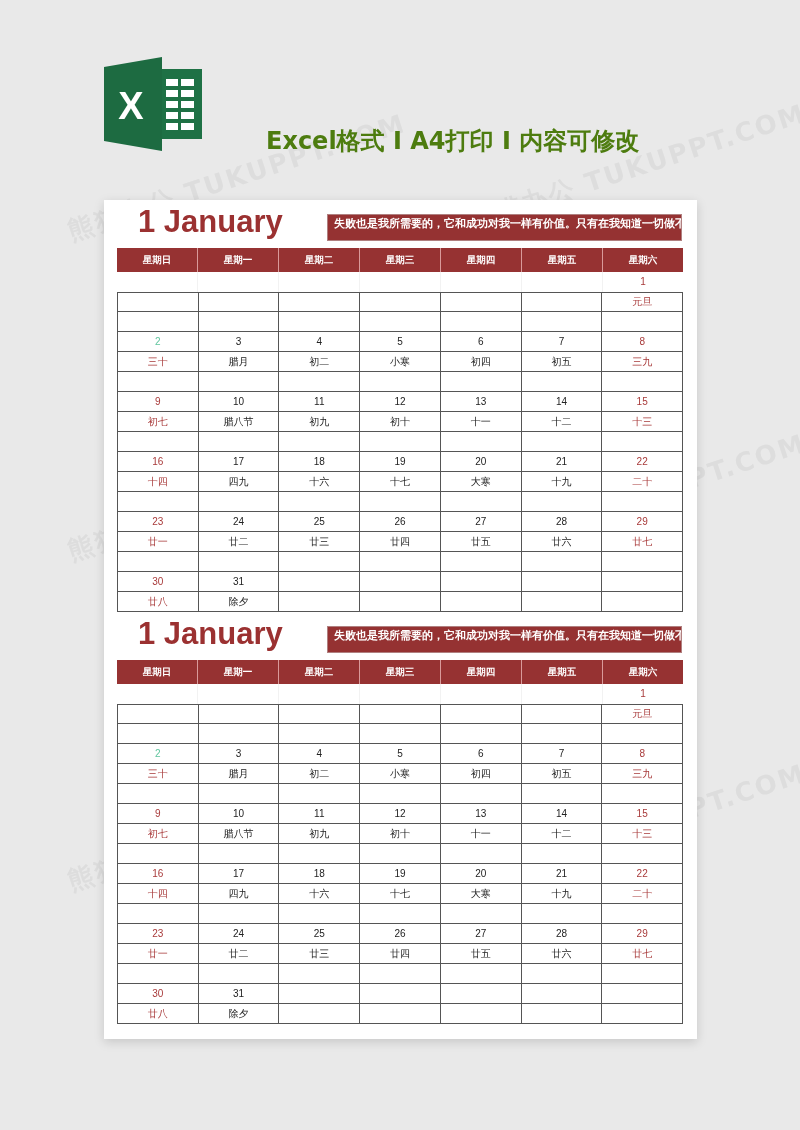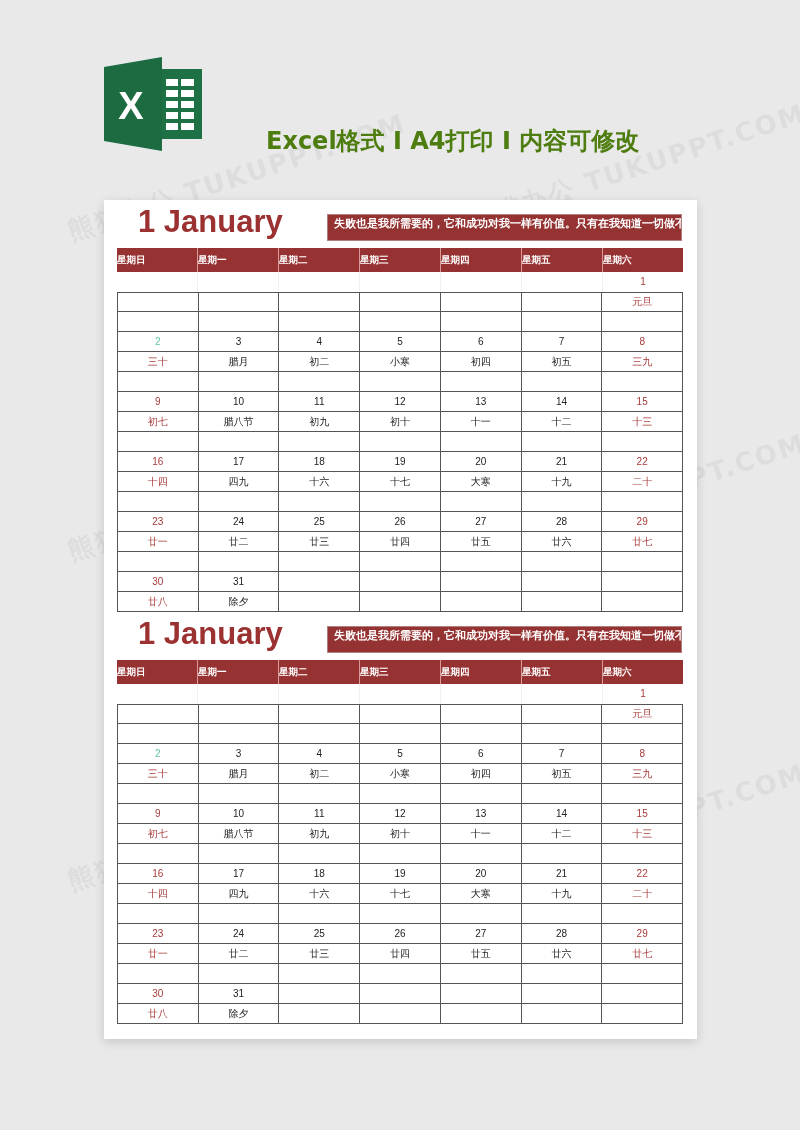--- a/index.html
+++ b/index.html
@@ -7,21 +7,21 @@
   .wm{position:absolute;color:rgba(0,0,0,0.05);font-size:26px;font-weight:bold;transform:rotate(-18deg);white-space:nowrap;pointer-events:none;letter-spacing:2px;}
   .hero{position:absolute;left:0;top:0;width:800px;height:190px;}
   .xl-icon{position:absolute;left:104px;top:57px;width:100px;height:94px;}
   .hero-title{position:absolute;left:266px;top:58px;font-size:48px;font-weight:bold;color:#1f7a47;letter-spacing:2px;line-height:60px;font-family:"DejaVu Sans",sans-serif;}
   .hero-sub{position:absolute;left:266px;top:126px;font-size:24px;font-weight:bold;color:#4d7c0f;line-height:30px;font-family:"DejaVu Sans",sans-serif;}
   .card{position:absolute;left:104px;top:200px;width:593px;height:839px;background:#fff;box-shadow:0 3px 10px rgba(0,0,0,0.15);}
   .cal{position:absolute;left:13px;width:566px;}
   .cal-title{position:absolute;left:21px;top:4px;font-size:31px;font-weight:bold;color:#9b3131;font-family:"Liberation Sans",sans-serif;line-height:36px;white-space:nowrap;}
   .quote{position:absolute;left:210px;top:14px;width:355px;height:27px;background:#953232;color:#fff;font-family:"DejaVu Serif",serif;font-weight:bold;font-size:11px;line-height:18px;padding:0 6px;box-sizing:border-box;white-space:nowrap;overflow:hidden;border:1px solid #b08080;}
   .head{position:absolute;left:0;top:48px;width:566px;height:24px;display:flex;background:#963232;}
-  .head div{flex:1;color:#fff;font-size:9.5px;font-weight:bold;line-height:24px;border-right:1px solid #d99a9a;}
+  .head div{flex:1;color:#fff;font-size:9.5px;font-weight:bold;text-align:center;line-height:24px;border-right:1px solid #d99a9a;}
   .head div:last-child{border-right:none;}
   .grid{position:absolute;left:0;top:72px;width:566px;}
   .row{display:flex;height:20px;}
   .row .c{flex:1;height:20px;box-sizing:border-box;text-align:center;font-size:10px;line-height:20px;color:#222;}
   .row.bordered .c{border-right:1px solid #555;border-bottom:1px solid #555;}
   .row.bordered .c:first-child{border-left:1px solid #555;}
   .row.first .c{border-right:1px solid #f2f2f2;}
   .row.first .c:last-child{border-right:none;}
   .row.toprule .c{border-top:1px solid #555;font-family:Liberation Mono, monospace;}
   .date{font-family:"Liberation Sans",sans-serif;font-size:11px;}

